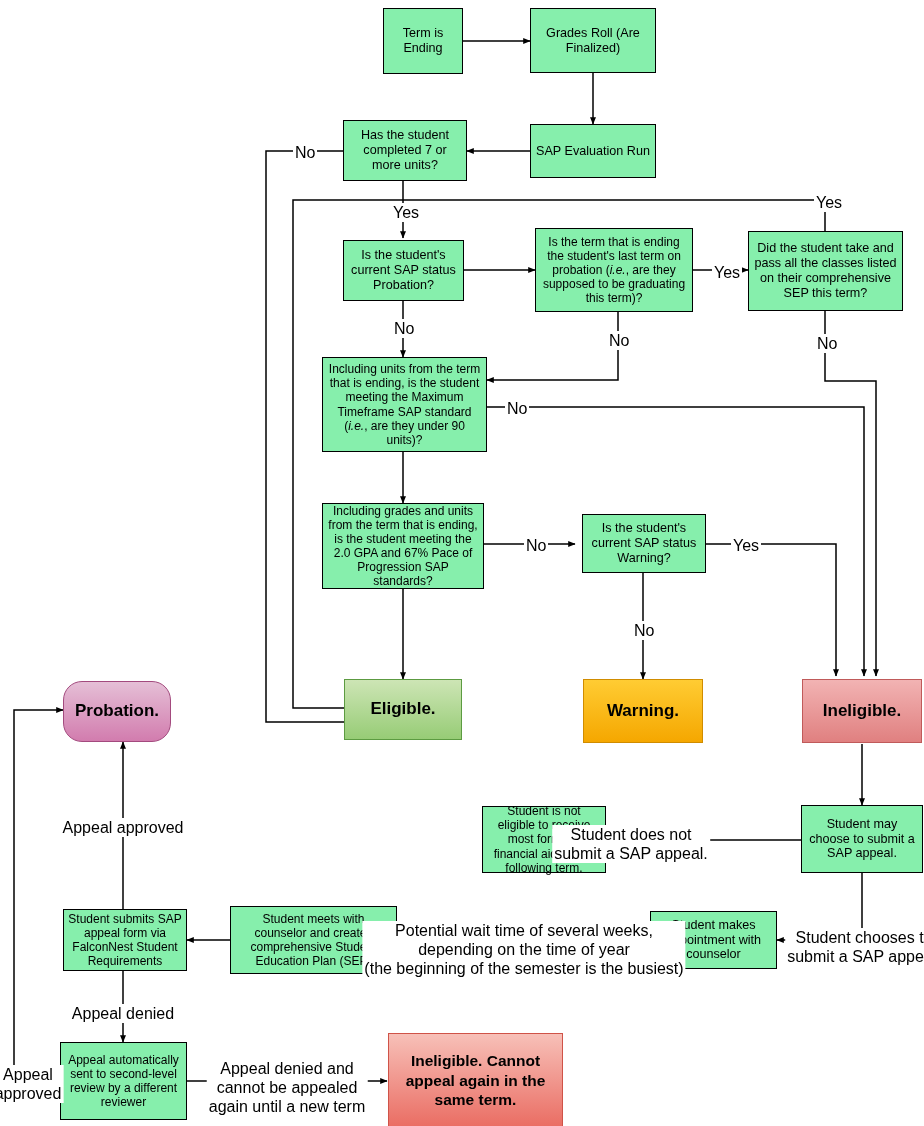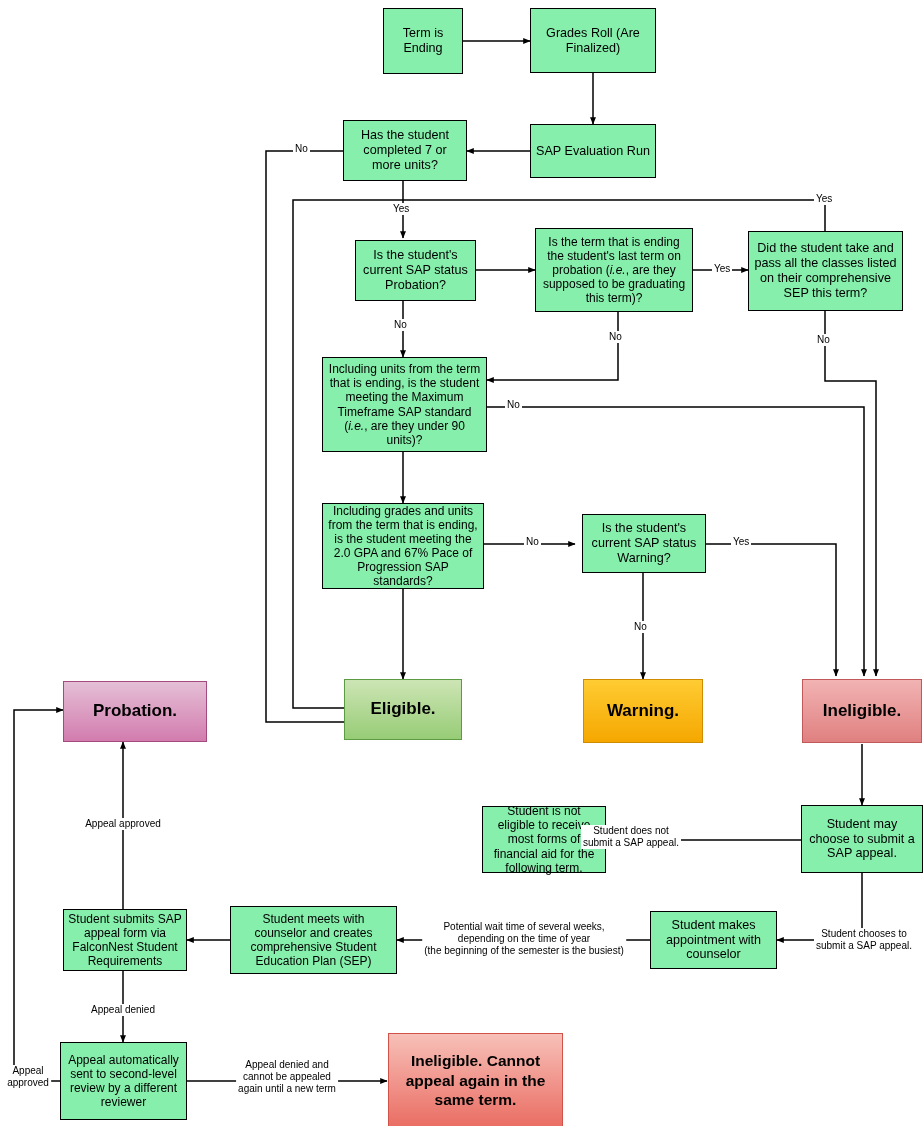--- a/index.html
+++ b/index.html
@@ -4,21 +4,21 @@
 <style>
   html,body{margin:0;padding:0;background:#ffffff;}
   body{font-family:"Liberation Sans", sans-serif;}
   #canvas{position:relative;width:924px;height:1126px;background:#ffffff;overflow:hidden;}
   #wires{position:absolute;left:0;top:0;width:924px;height:1126px;pointer-events:none;}
   .node{position:absolute;box-sizing:border-box;display:flex;align-items:center;justify-content:center;text-align:center;border:1.6px solid #000;background:#86efac;color:#000;line-height:1.18;padding:3px 4px;}
   .node.proc{font-size:12.6px;}
   .node.small{font-size:12px;}
   .node.status{border-width:1.6px;font-weight:bold;font-size:17px;}
   .node.statusbig{border-width:1.6px;font-weight:bold;font-size:15.5px;line-height:1.25;}
-  .elabel{position:absolute;font-size:10px;color:#000;text-align:center;line-height:1.2;white-space:pre;background:#fff;padding:0 2px;}
+  .elabel{position:absolute;font-size:16px;color:#000;text-align:center;line-height:1.2;white-space:pre;background:#fff;padding:0 2px;}
   .it{font-style:italic;}
   .n-probation{background:linear-gradient(180deg,#e5bfd6 0%,#d27cae 100%);border-color:#a34a7e;}
   .n-eligible{background:linear-gradient(180deg,#cde5b5 0%,#97cc76 100%);border-color:#5c9b41;}
   .n-warning{background:linear-gradient(180deg,#ffcc33 0%,#f5a700 100%);border-color:#d08c00;}
   .n-ineligible{background:linear-gradient(180deg,#f2b3b3 0%,#e08080 100%);border-color:#c05a5a;}
   .n-ineligible2{background:linear-gradient(180deg,#f7c0b8 0%,#ea6d63 100%);border-color:#cf5348;}
 </style>
 </head>
 <body>
 
@@ -98,21 +98,21 @@
   </div>
 
   <div class="node proc" style="left:530px;top:124px;width:126px;height:54px;">
     <span>SAP Evaluation Run</span>
   </div>
 
   <div class="node proc" style="left:343px;top:120px;width:124px;height:61px;">
     <span>Has the student completed 7 or more units?</span>
   </div>
 
-  <div class="node proc" style="left:355px;top:240px;width:121px;height:61px;text-align:center;">
+  <div class="node proc" style="left:343px;top:240px;width:121px;height:61px;text-align:center;">
     <span>Is the student's current SAP status Probation?</span>
   </div>
 
   <div class="node small" style="left:535px;top:228px;width:158px;height:84px;">
     <span><span>Is the term that is ending the student's last term on probation (</span><span class="it">i.e.</span><span>, are they supposed to be graduating this term)?</span></span>
   </div>
 
   <div class="node proc" style="left:748px;top:231px;width:155px;height:80px;">
     <span>Did the student take and pass all the classes listed on their comprehensive SEP this term?</span>
   </div>
@@ -122,21 +122,21 @@
   </div>
 
   <div class="node small" style="left:322px;top:503px;width:162px;height:86px;">
     <span>Including grades and units from the term that is ending, is the student meeting the 2.0 GPA and 67% Pace of Progression SAP standards?</span>
   </div>
 
   <div class="node proc" style="left:582px;top:514px;width:124px;height:59px;">
     <span>Is the student's current SAP status Warning?</span>
   </div>
 
-  <div class="node status n-probation" style="left:63px;top:681px;width:144px;height:61px;">
+  <div class="node status n-probation" style="left:63px;top:681px;width:108px;height:61px;border-radius:19px;">
     <span>Probation.</span>
   </div>
 
   <div class="node status n-eligible" style="left:344px;top:679px;width:118px;height:61px;">
     <span>Eligible.</span>
   </div>
 
   <div class="node status n-warning" style="left:583px;top:679px;width:120px;height:64px;">
     <span>Warning.</span>
   </div>

